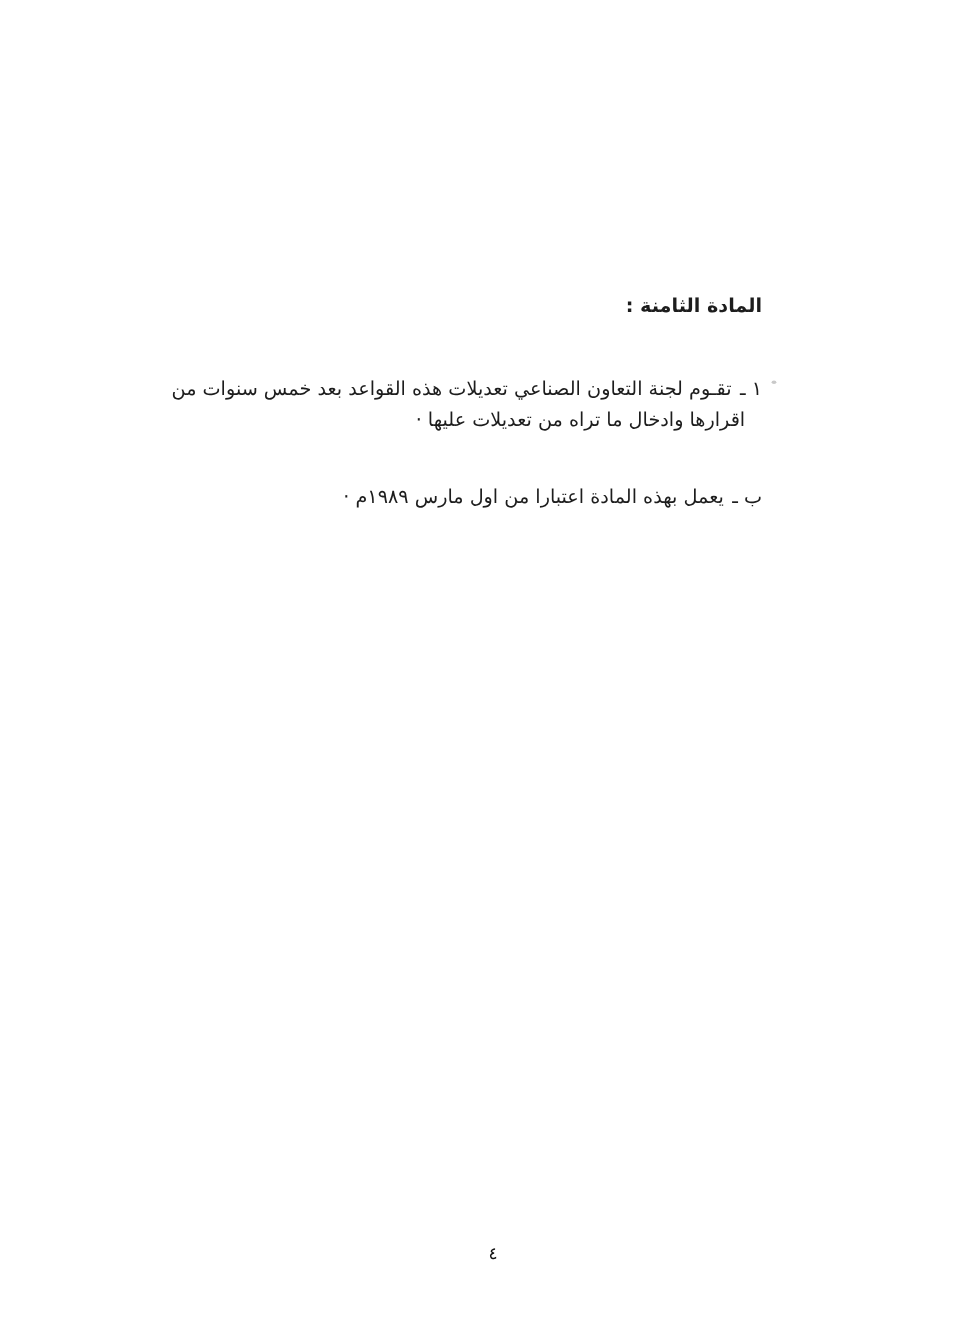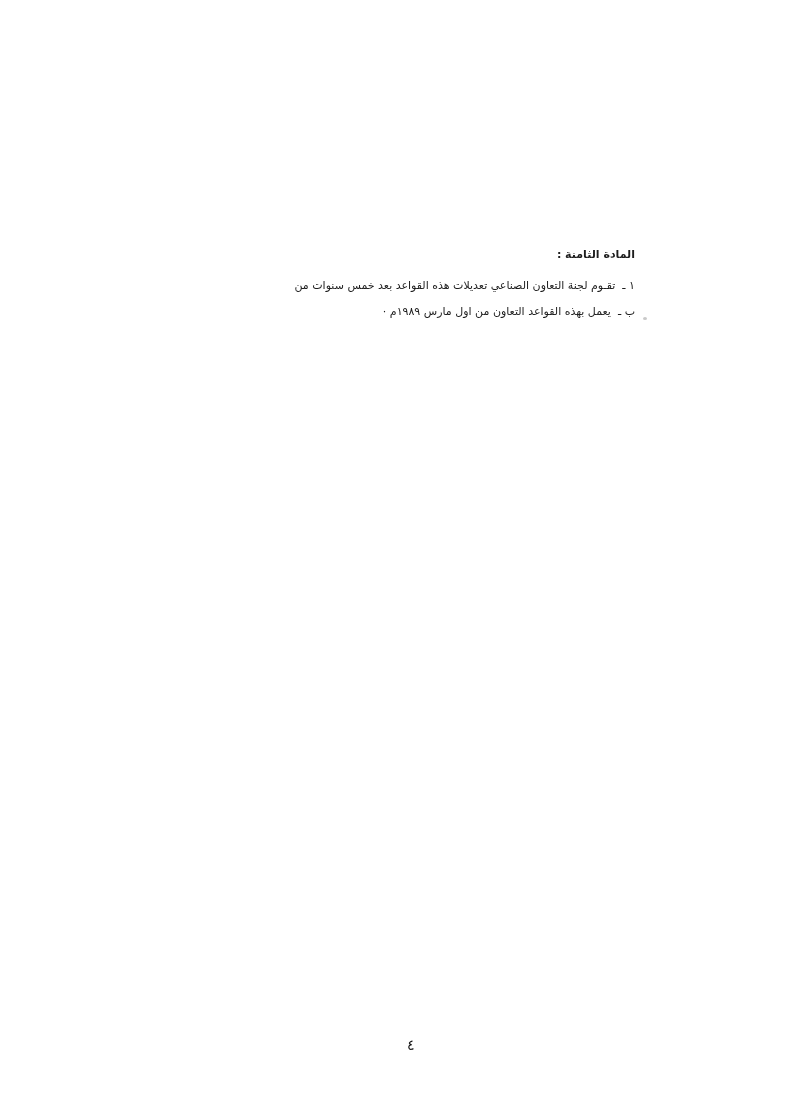--- a/index.html
+++ b/index.html
@@ -16,35 +16,36 @@
     font-family: "DejaVu Sans", sans-serif;
     color: #1d1d1d;
   }
   .content {
     position: absolute;
     top: 242px;
     right: 161px;
     width: 462px;
     direction: rtl;
     text-align: right;
-    font-size: 11px;
+    font-size: 16px;
     line-height: 26px;
     color: #1d1d1d;
   }
   .heading {
     font-weight: bold;
     margin-bottom: 5px;
     letter-spacing: 0.2px;
   }
   .item-line {
     white-space: nowrap;
   }
   .marker {
     display: inline-block;
     margin-left: 7px;
+    margin-top: 38px;
   }
   .cont-line {
     padding-right: 14px;
     white-space: nowrap;
   }
   .pageno {
     position: absolute;
     top: 1037px;
     left: 407px;
     font-size: 14px;
@@ -67,23 +68,24 @@
 <div class="page">
 
   <div class="content">
 
     <div class="heading">المادة الثامنة :</div>
 
     <div class="item-line">
       <span class="marker">١ ـ</span><span>تقـوم لجنة التعاون الصناعي تعديلات هذه القواعد بعد خمس سنوات من</span>
     </div>
 
+    <div class="cont-line">اقرارها وادخال ما تراه من تعديلات عليها ·</div>
 
     <div class="item-line">
-      <span class="marker">ب ـ</span><span>يعمل بهذه القواعد التعاون من اول مارس ١٩٨٩م ·</span>
+      <span class="marker">ب ـ</span><span>يعمل بهذه المادة اعتبارا من اول مارس ١٩٨٩م ·</span>
     </div>
 
   </div>
 
   <div class="pageno">٤</div>
 
   <div class="speck"></div>
 
 </div>
 

